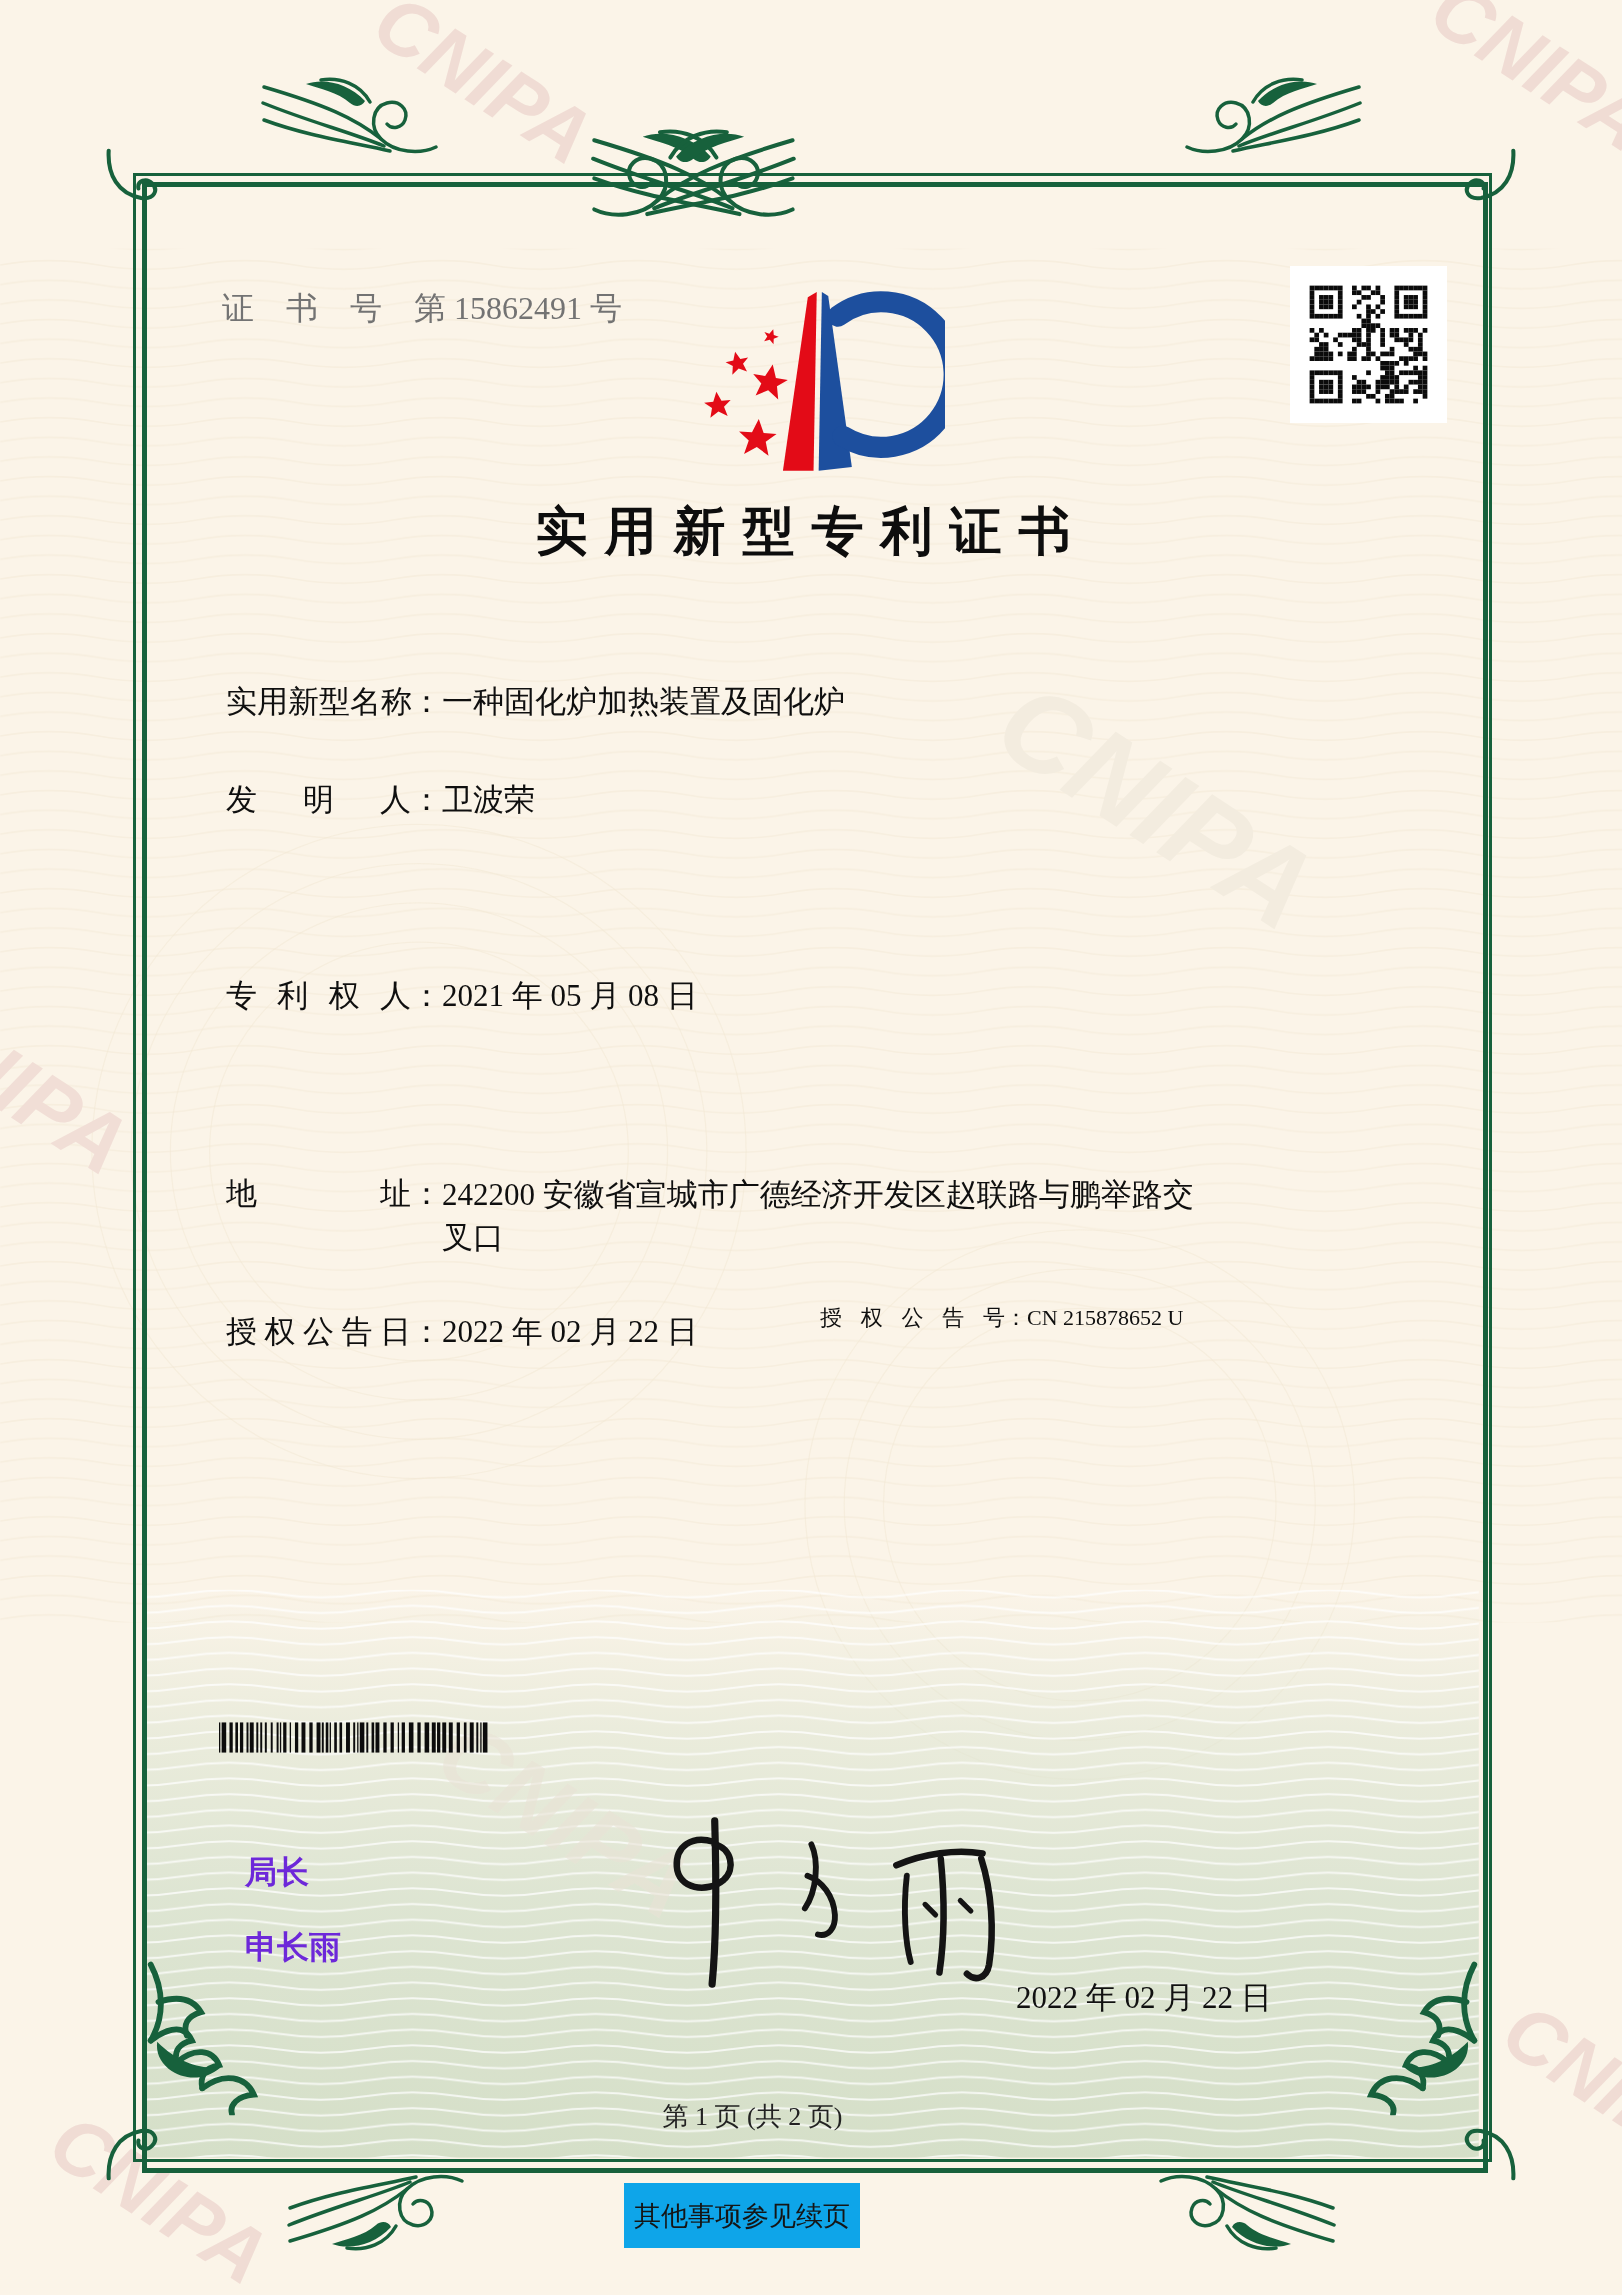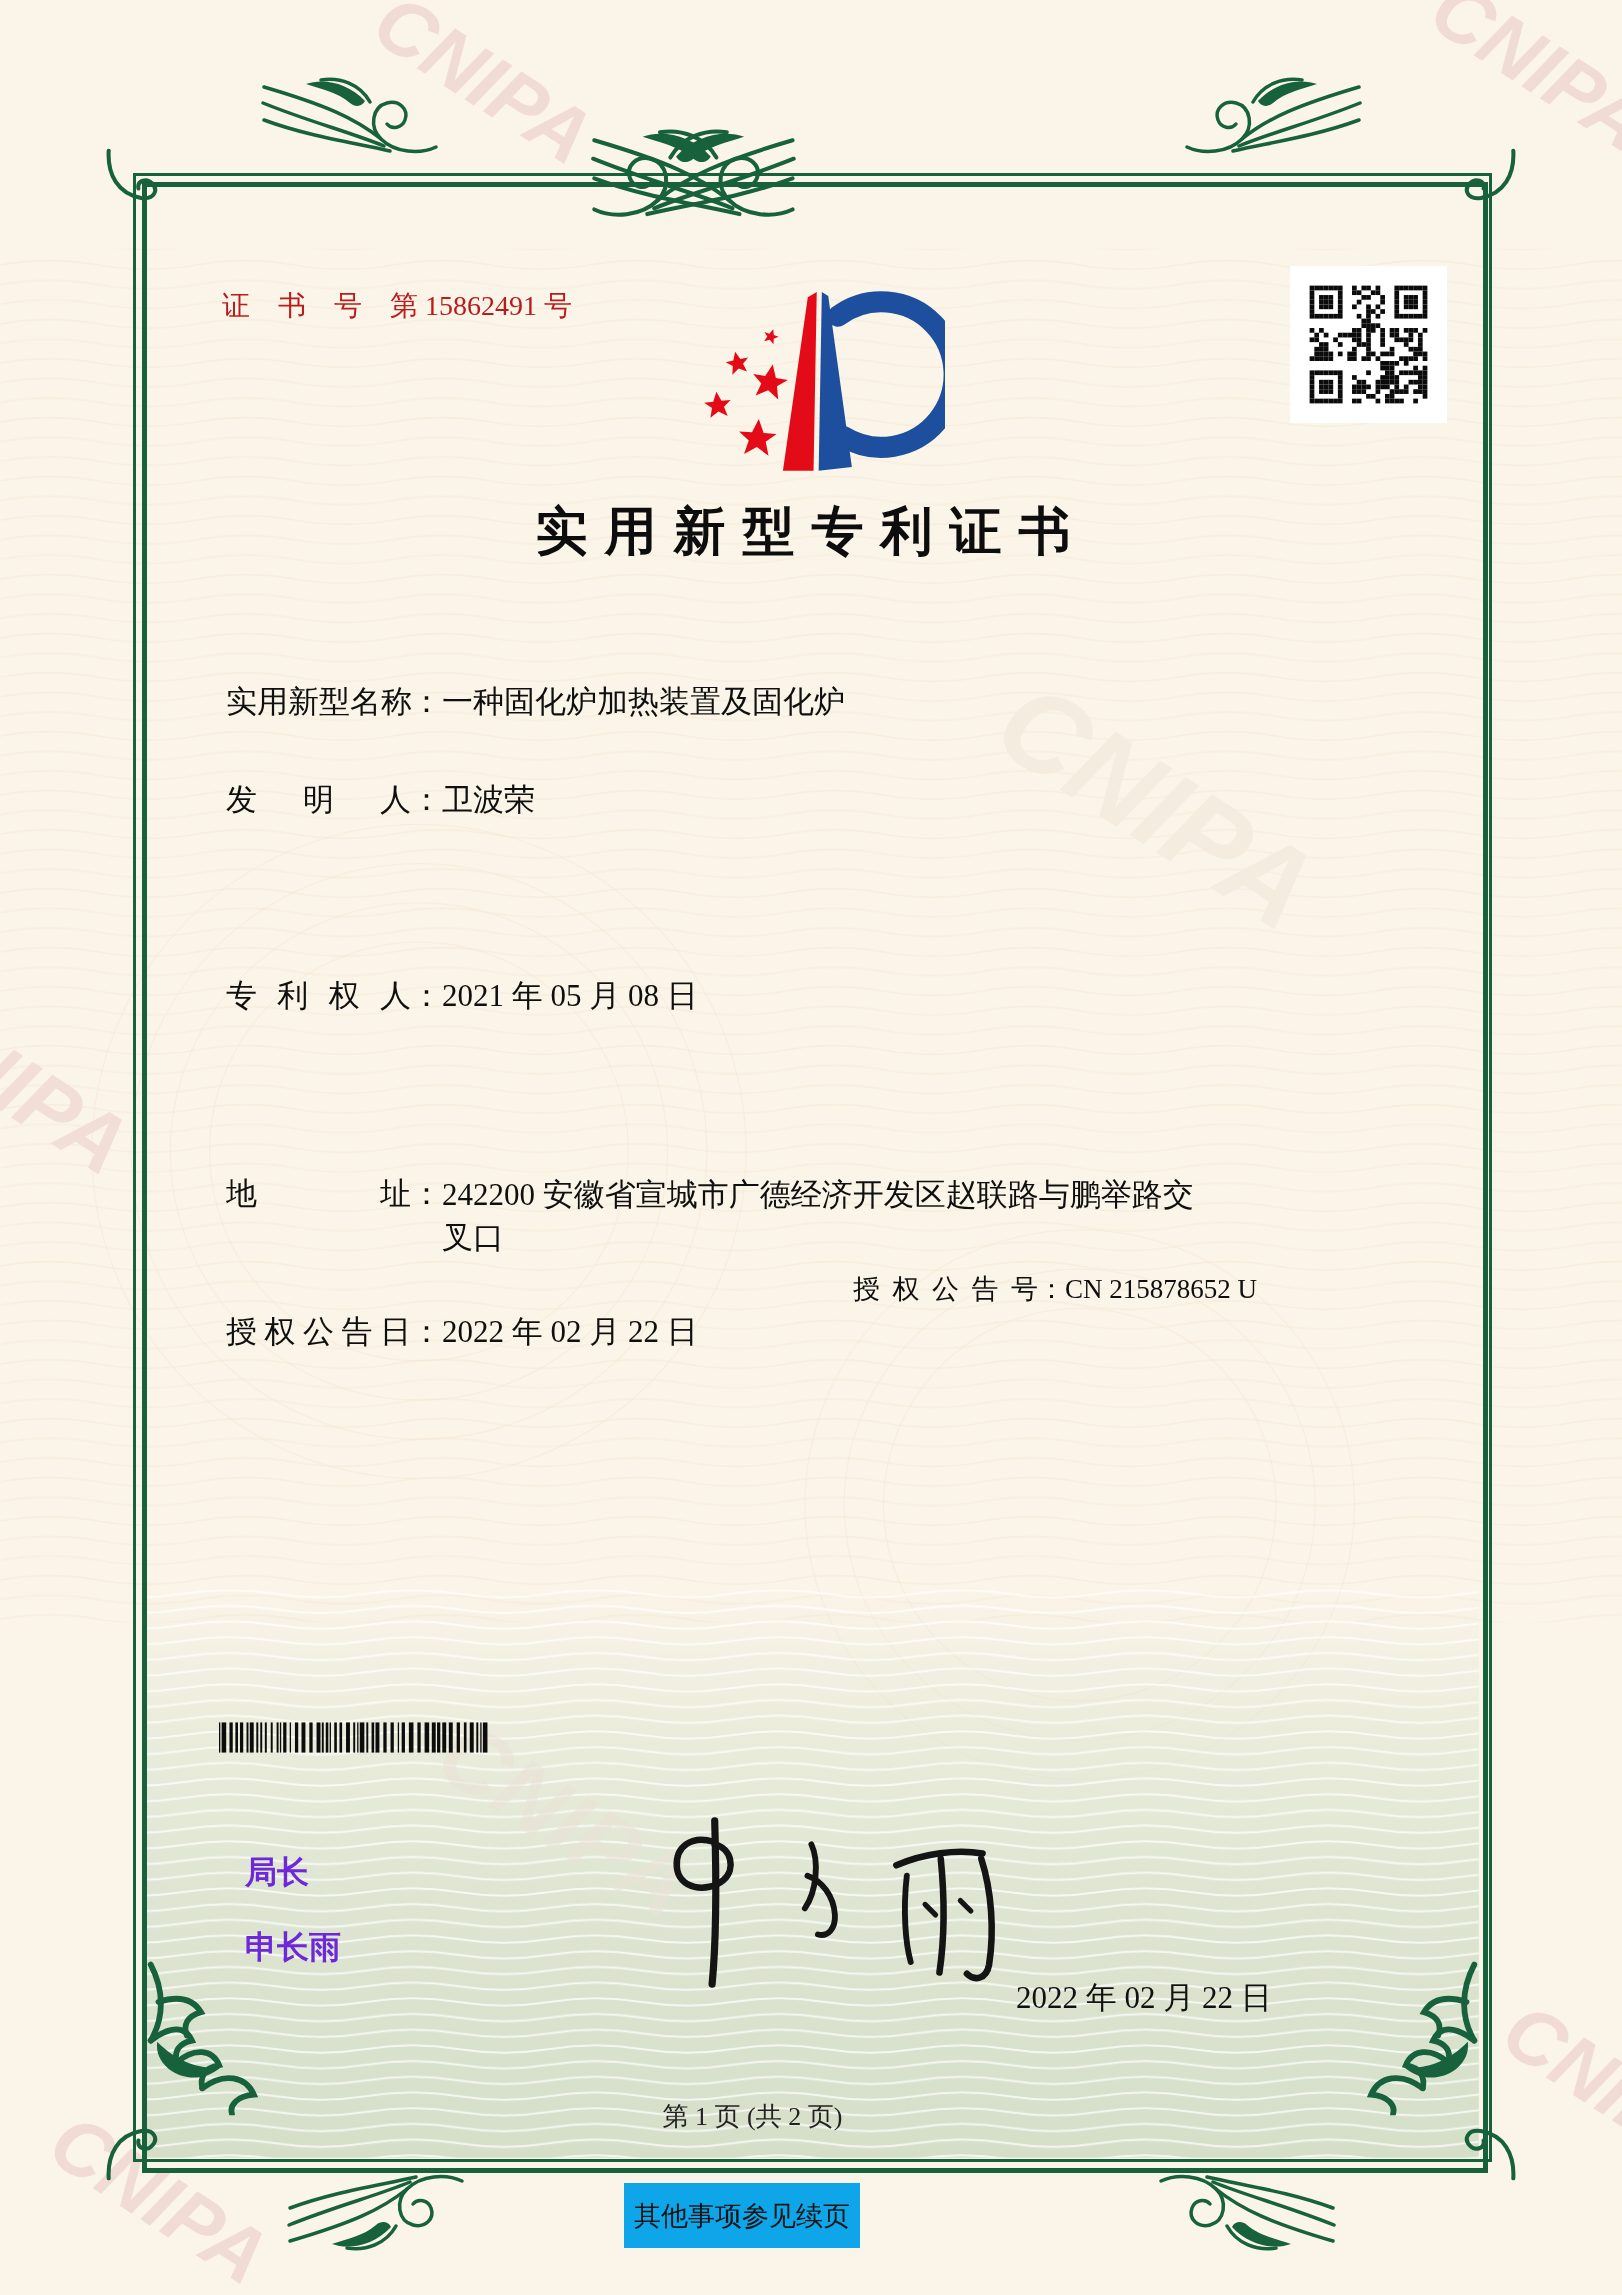--- a/index.html
+++ b/index.html
@@ -6,28 +6,28 @@
   body{width:1623px;height:2295px;font-family:"Liberation Serif","DejaVu Serif",serif;}
   #page{position:relative;width:1623px;height:2295px;background:#fbf4e8;overflow:hidden;}
   .abs{position:absolute;}
   
   .wm{position:absolute;font-family:"Liberation Sans","DejaVu Sans",sans-serif;
       font-weight:bold;font-style:italic;transform-origin:center;pointer-events:none;}
   
   .frame-outer{position:absolute;left:133px;top:173px;width:1353px;height:1983px;border:3.3px solid #17613c;}
   .frame-inner{position:absolute;left:142px;top:182px;width:1336px;height:1981px;border:5.9px solid #17613c;}
   
-  .certno{position:absolute;left:222px;top:287px;font-size:28px;color:#b91c1c;}
+  .certno{position:absolute;left:222px;top:287px;font-size:32px;color:#737373;}
   .title{position:absolute;left:0;top:497px;width:1623px;text-align:center;
          font-size:52px;font-weight:bold;color:#0d0d0d;letter-spacing:17px;}
   .frow{position:absolute;left:226px;font-size:31px;color:#0f0f0f;white-space:nowrap;}
   .frow .lab{display:inline-block;width:185px;text-align:justify;text-align-last:justify;vertical-align:top;}
   .frow .val{vertical-align:top;}
   .frow .val.wrap{display:inline-block;white-space:normal;width:782px;line-height:43px;}
-  .grantrow2{position:absolute;left:853px;font-size:27px;color:#0f0f0f;white-space:nowrap;}
+  .grantrow2{position:absolute;left:820px;font-size:22px;color:#0f0f0f;white-space:nowrap;margin-top:32px;}
   .grantrow2 .lab{display:inline-block;width:185px;text-align:justify;text-align-last:justify;}
   .bodytext{position:absolute;left:228px;top:1339px;width:1192px;font-size:27px;line-height:48px;
             color:#141414;text-align:justify;}
   .bodytext p{margin:0;text-indent:2em;}
   .sig-label{position:absolute;left:245px;font-size:32px;font-weight:bold;color:#6d28d9;}
   .datebig{position:absolute;left:1016px;top:1977px;font-size:31px;color:#111;}
   .pageinfo{position:absolute;left:0;top:2099px;width:1505px;text-align:center;font-size:26px;color:#222;}
   .notebox{position:absolute;left:624px;top:2183px;width:236px;height:65px;background:#0ea5e9;
            display:flex;align-items:center;justify-content:center;}
   .notebox span{font-size:27px;color:#151515;}

